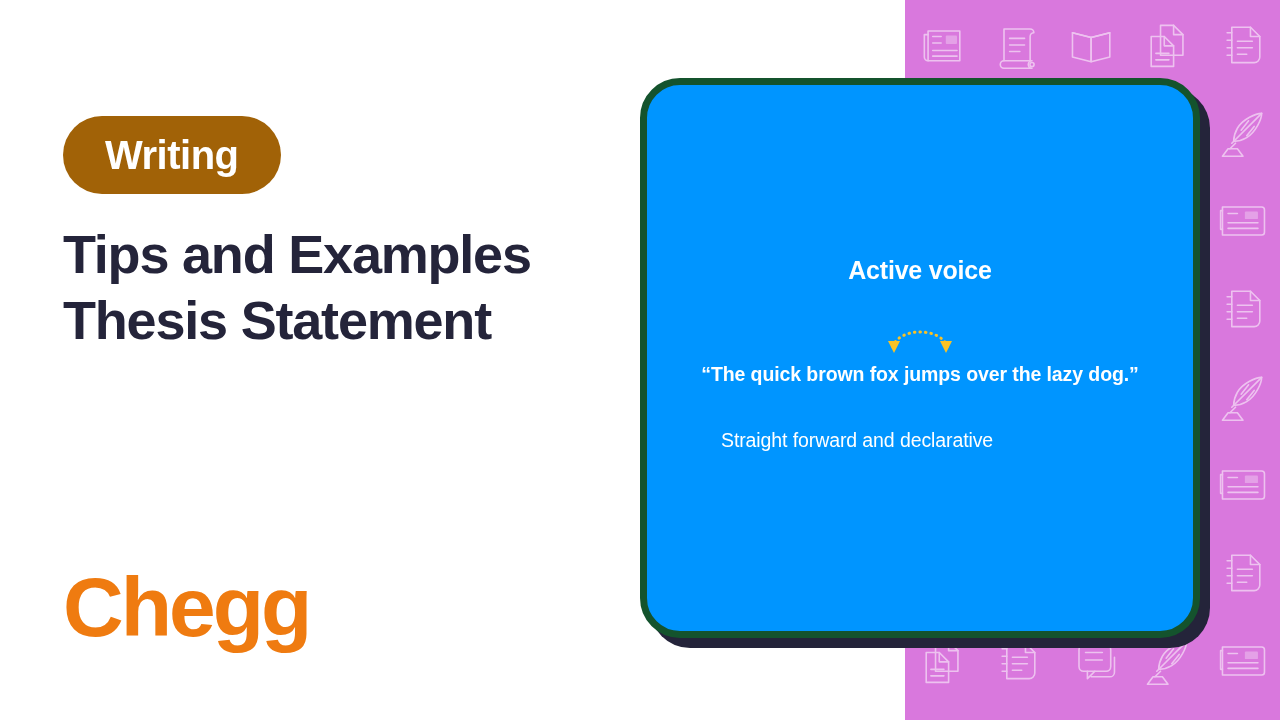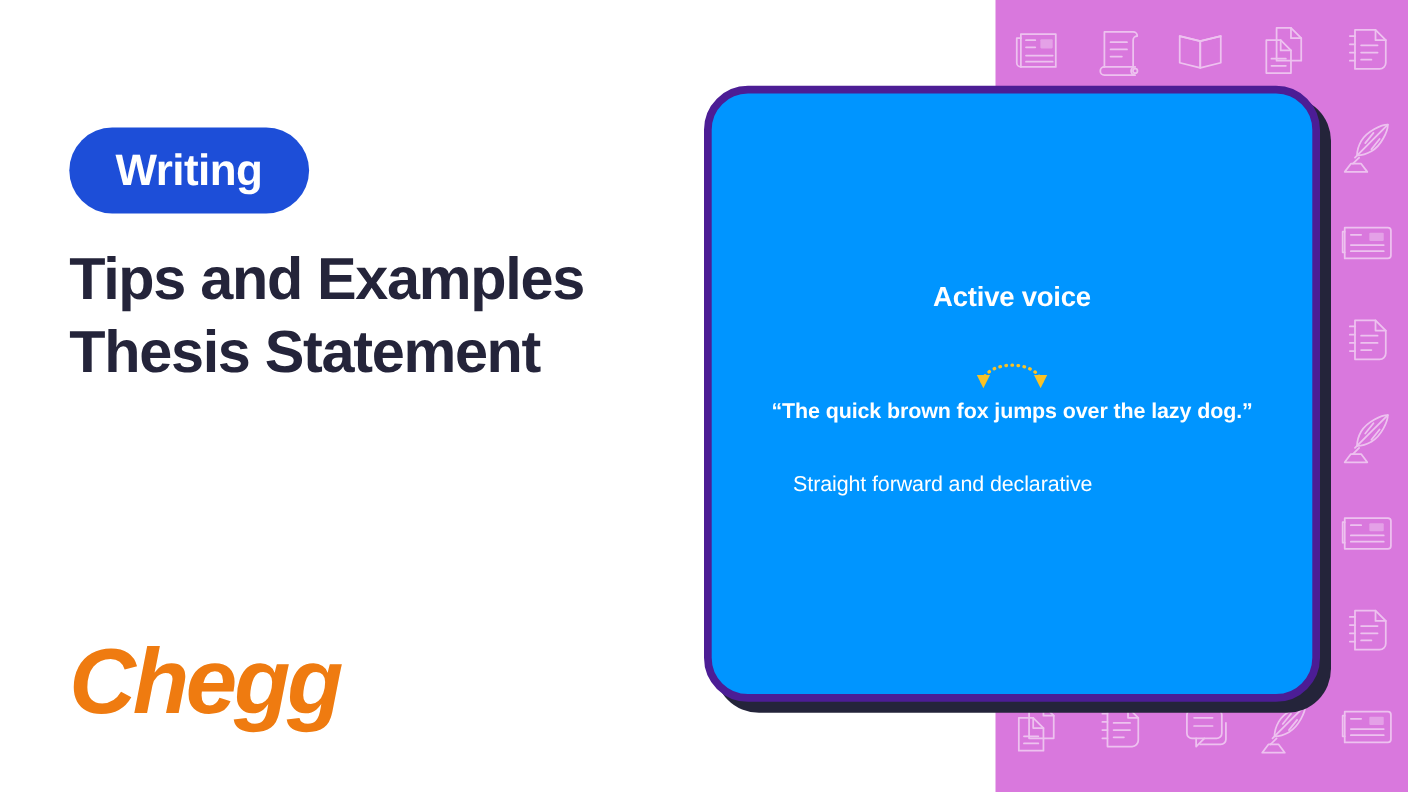--- a/index.html
+++ b/index.html
@@ -45,21 +45,21 @@
     left:650px; top:88px;
     width:560px; height:560px;
     background:#24243a;
     border-radius:40px;
   }
   #card {
     position:absolute;
     left:640px; top:78px;
     width:560px; height:560px;
     background:#0095ff;
-    border:7px solid #4c1d95;
+    border:7px solid #14532d;
     border-radius:40px;
     overflow:hidden;
   }
   #card-inner {
     position:absolute;
     left:0; top:0; right:0;
     padding:170px 36px 0 36px;
     text-align:center;
   }
   #card-heading {
@@ -101,42 +101,42 @@
   }
   #category-pill {
     position:absolute;
     left:0; top:116px;
     display:inline-flex;
     align-items:center;
     justify-content:center;
     height:78px;
     padding:0 42px;
     border-radius:39px;
-    background:#1d4ed8;
+    background:#a16207;
   }
   #category-pill span {
     color:#ffffff;
     font-size:40px;
     font-weight:bold;
     letter-spacing:-0.5px;
     line-height:1;
   }
   #page-title {
     position:absolute;
     left:0; top:222px;
     width:540px;
     color:#24243a;
     font-size:54px;
     font-weight:bold;
     line-height:1.22;
     letter-spacing:-1.2px;
   }
   #brand-logo {
     position:absolute;
-    left:0; top:577px;font-style:italic;
+    left:0; top:565px;
   }
   #brand-logo span {
     color:#ef7b10;
     font-size:84px;
     font-weight:bold;
     letter-spacing:-3px;
     line-height:1;
   }
 </style>
 </head>

